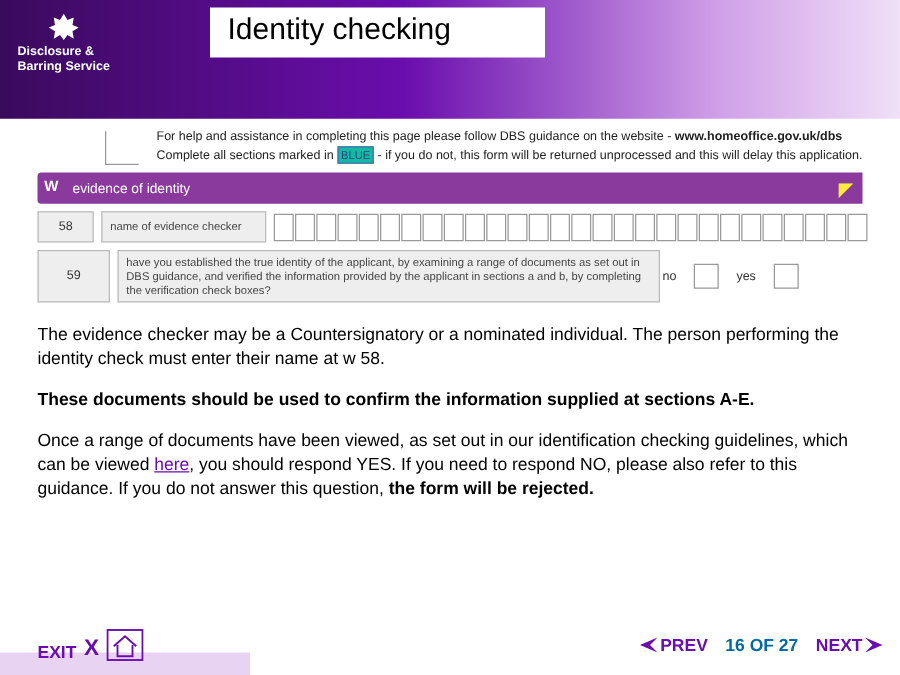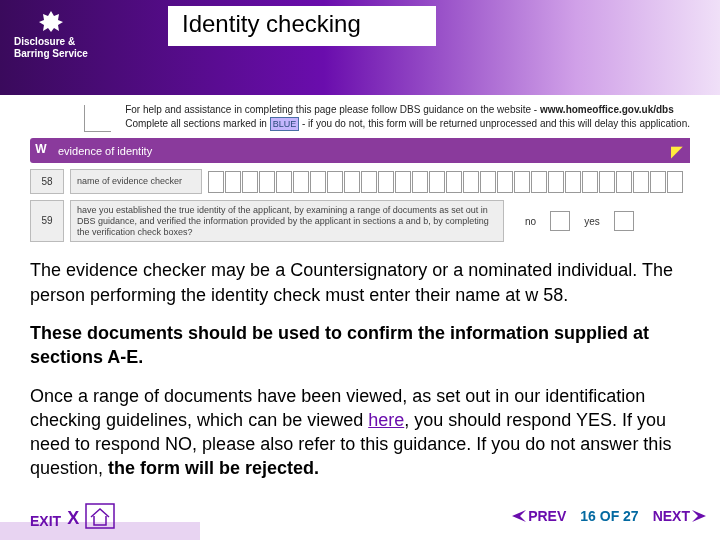--- a/index.html
+++ b/index.html
@@ -9,35 +9,35 @@
   .title-strip { position:absolute; left:168px; top:6px; background:#fff; padding:4px 14px 8px 14px; min-width:240px;}
   .title-strip .t1 { font-size:26px; font-weight:bold; letter-spacing:0.5px;}
   .title-strip .t2 { font-size:24px; font-weight:normal;}
   .scan-area { margin:8px 30px 0 30px; font-size:10px; color:#333;}
   .scan-header { text-align:right; padding:4px 6px 2px 6px; font-size:11px;}
   .scan-header .sect-label { color:#6a0dad; font-weight:bold; margin-right:110px;}
   .scan-header .formref { font-weight:bold;}
   .instr-row { display:flex; align-items:flex-start; margin-top:4px;justify-content:flex-end;}
   .instr-box { width:26px; height:26px; border:1px solid #999; border-top:none; border-right:none; margin:2px 14px 0 22px; flex:none;}
   .instr-text { font-size:10px; line-height:1.35; color:#222;}
-  .bluebox { display:inline-block; border:1px solid #4a6fa5; background:#c4b5fd; padding:0 2px; font-size:9px; color:#2a4a7a;}
+  .bluebox { display:inline-block; border:1px solid #4a6fa5; background:#14b8a6; padding:0 2px; font-size:9px; color:#2a4a7a;}
   .row-bar { display:flex; align-items:stretch; margin-top:6px;}
   .w-tab { width:22px; background:#8a3a9c; color:#fff; text-align:center; font-weight:bold; font-size:12px; padding:4px 0; border-top-left-radius:3px; border-bottom-left-radius:3px;}
   .w-label { flex:1; background:#8a3a9c; color:#fff; font-size:11px; padding:5px 8px 4px 6px; display:flex; align-items:center; justify-content:space-between;}
   .ptr { color:#ffec3d; font-weight:bold; font-size:14px;}
   .field-row { display:flex; align-items:stretch; margin-top:6px;}
-  .numcell { width:24px; background:#eee; border:1px solid #bbb; color:#333; font-size:10px; text-align:center; padding:6px 4px; margin-right:6px;}
+  .numcell { width:24px; background:#eee; border:1px solid #bbb; color:#333; font-size:10px; text-align:center; padding:6px 16px; margin-right:6px;}
   .labelcell { flex:none; width:118px; background:#eee; border:1px solid #bbb; color:#444; font-size:9px; padding:4px 6px; line-height:1.2; display:flex; align-items:center;}
   .labelcell.wide { width:420px; }
   .boxes { flex:1; display:flex; align-items:center; gap:1px; padding-left:6px;}
   .chbox { width:14px; height:20px; border:1px solid #999; background:#fff;}
-  .yn { display:flex; align-items:center; gap:14px; padding-left:21px;}
+  .yn { display:flex; align-items:center; gap:14px; padding-left:2px;}
   .yn span { font-size:10px; color:#333;}
   .yn .chbox { width:18px; height:18px;}
-  .body-text { margin:16px 30px 0 30px; font-size:18px; line-height:1.35; color:#000;}
+  .body-text { margin:16px 30px 0 30px; font-size:14px; line-height:1.35; color:#000;}
   .body-text p { margin:0 0 14px 0;}
   a.link { color:#6a0dad; text-decoration:underline;}
   .footer { position:absolute; left:0; right:0; bottom:6px; height:36px; display:flex; align-items:center; justify-content:space-between; padding:0 14px 0 30px;}
   .exit { color:#6a0dad; font-weight:bold; font-size:14px; display:flex; align-items:flex-end; gap:6px;}
   .exit .xx { font-size:18px; }
   .home-icon { width:30px; height:26px; position:relative;}
   .nav { display:flex; align-items:center; gap:14px; color:#6a0dad; font-weight:bold; font-size:14px;}
   .nav .page { color:#0369a1; font-weight:bold;}
   .footshade { position:absolute; left:0; bottom:0; width:200px; height:18px; background:#e8d4f2;}
 </style>

